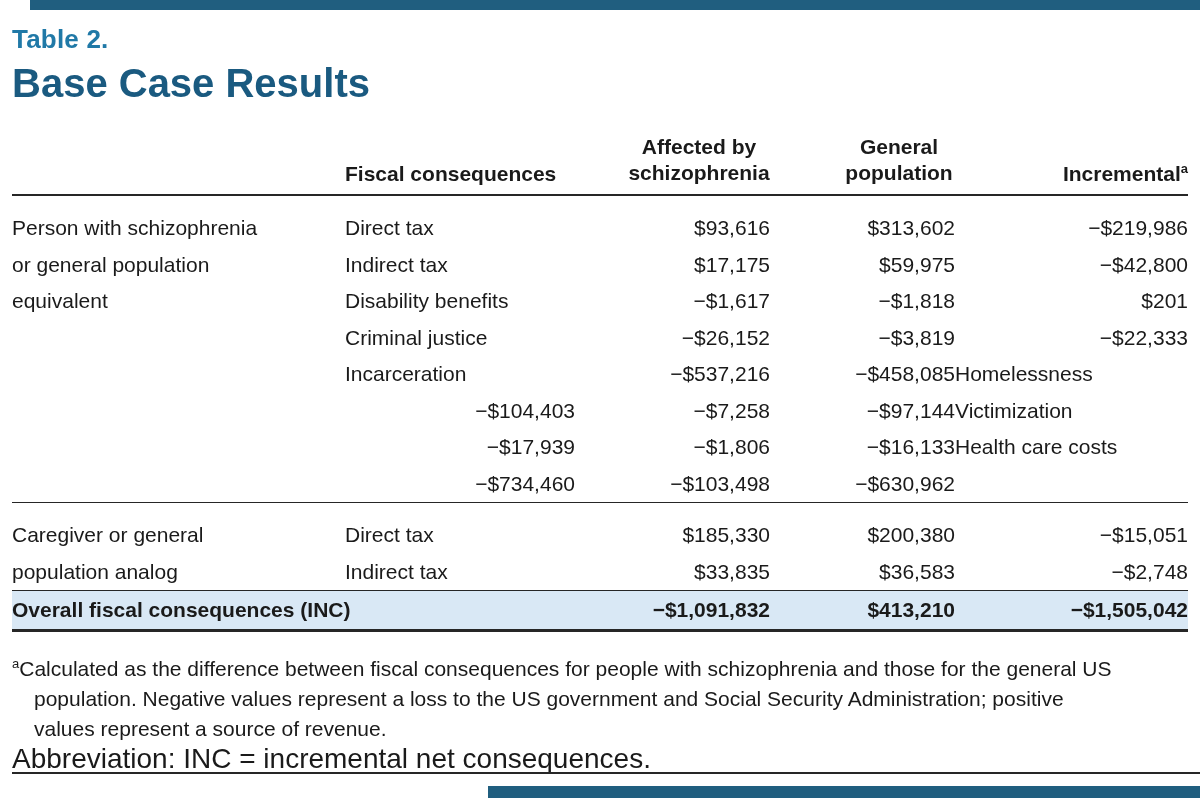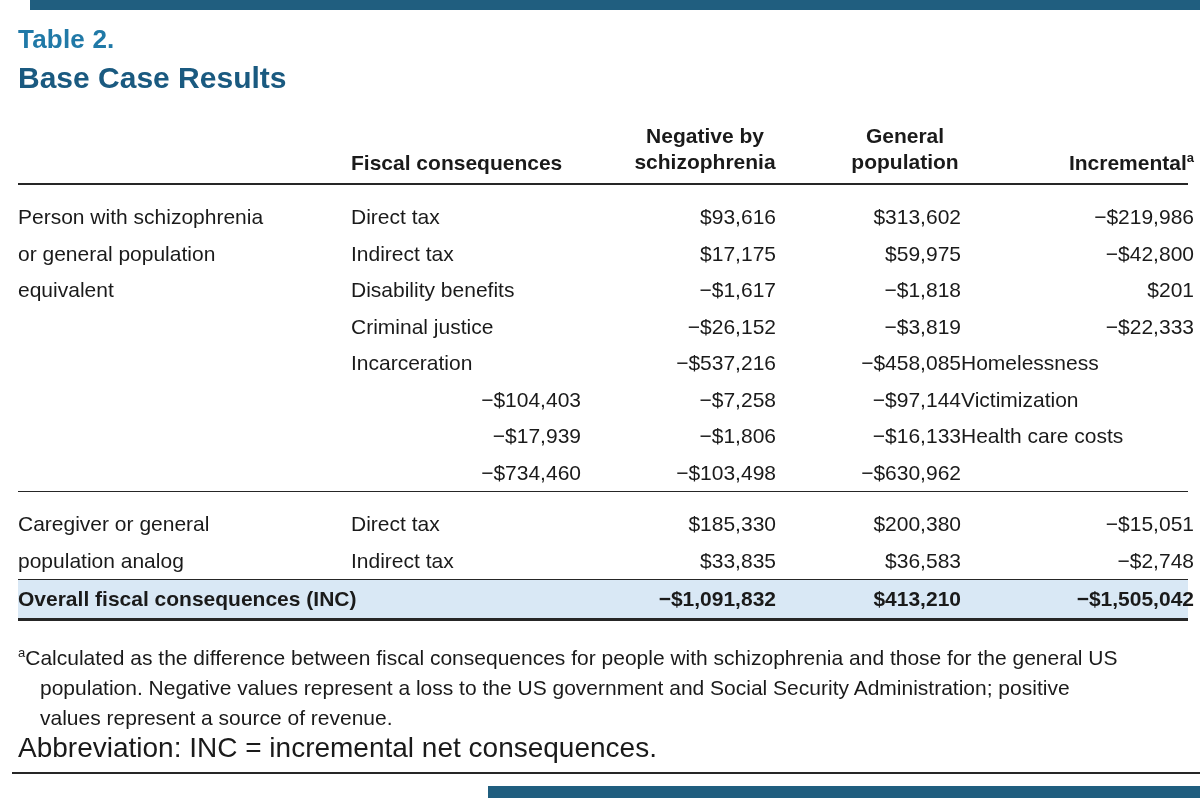--- a/index.html
+++ b/index.html
@@ -11,31 +11,31 @@
     width:1200px; height:809px;
     background:#ffffff;
     overflow:hidden;
   }
 
   .topbar {
     position:absolute; top:0; left:30px; right:0; height:10px;
     background:var(--accent_bar,#205e7f);
   }
 
-  .content { position:absolute; top:0; left:18px; right:12px; }
+  .content { position:absolute; top:0; left:12px; right:12px; }
 
   .table-label {
     margin-top:24px;
     font-size:26px; font-weight:bold;
     color:var(--table_label,#2079a7);
     letter-spacing:0.2px;
   }
   .page-title {
     margin-top:6px;
-    font-size:30px; font-weight:bold;
+    font-size:40px; font-weight:bold;
     color:var(--title,#1a5a80);
   }
 
   .grid {
     display:grid;
     grid-template-columns:333px 230px 195px 185px 233px;
   }
 
   
   .thead {
@@ -110,21 +110,21 @@
   <div class="topbar"></div>
 
   <div class="content">
     <div class="table-label">Table 2.</div>
     <div class="page-title">Base Case Results</div>
 
     <div class="grid thead">
       <div class="hc1"></div>
       <div class="hc2">Fiscal consequences</div>
       <div class="hc3">
-        <div class="hwrap w1">Negative by schizophrenia</div>
+        <div class="hwrap w1">Affected by schizophrenia</div>
       </div>
       <div class="hc4">
         <div class="hwrap w2">General population</div>
       </div>
       <div class="hc5"><span>Incremental</span><sup class="fn">a</sup></div>
     </div>
 
     <div class="grid group g1">
       <div class="glabel">Person with schizophrenia or general population equivalent</div>
 

